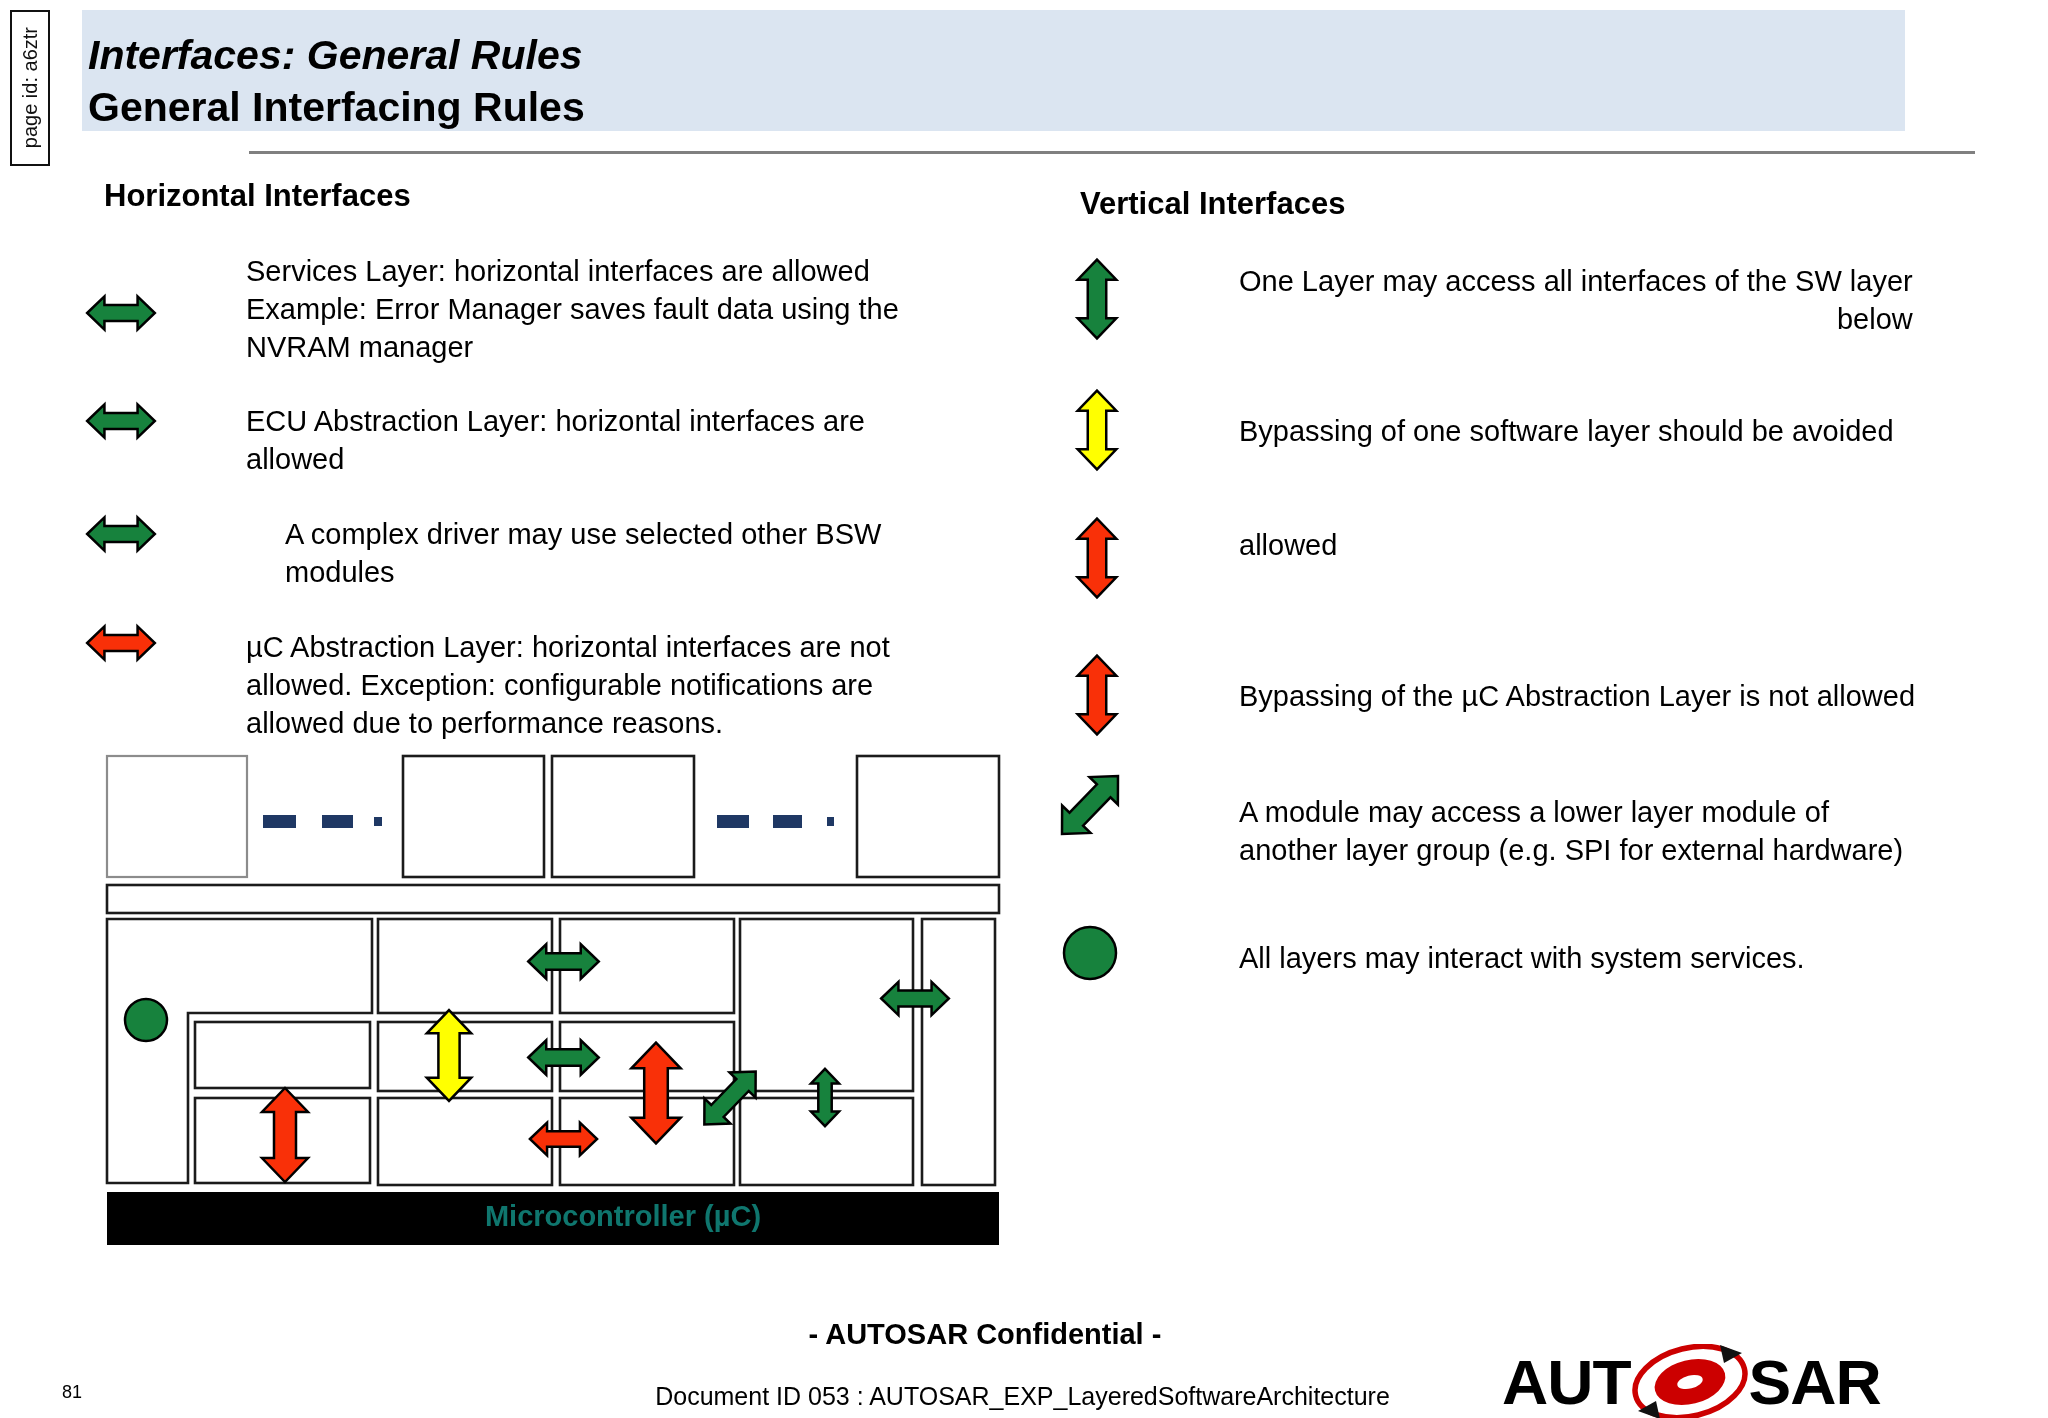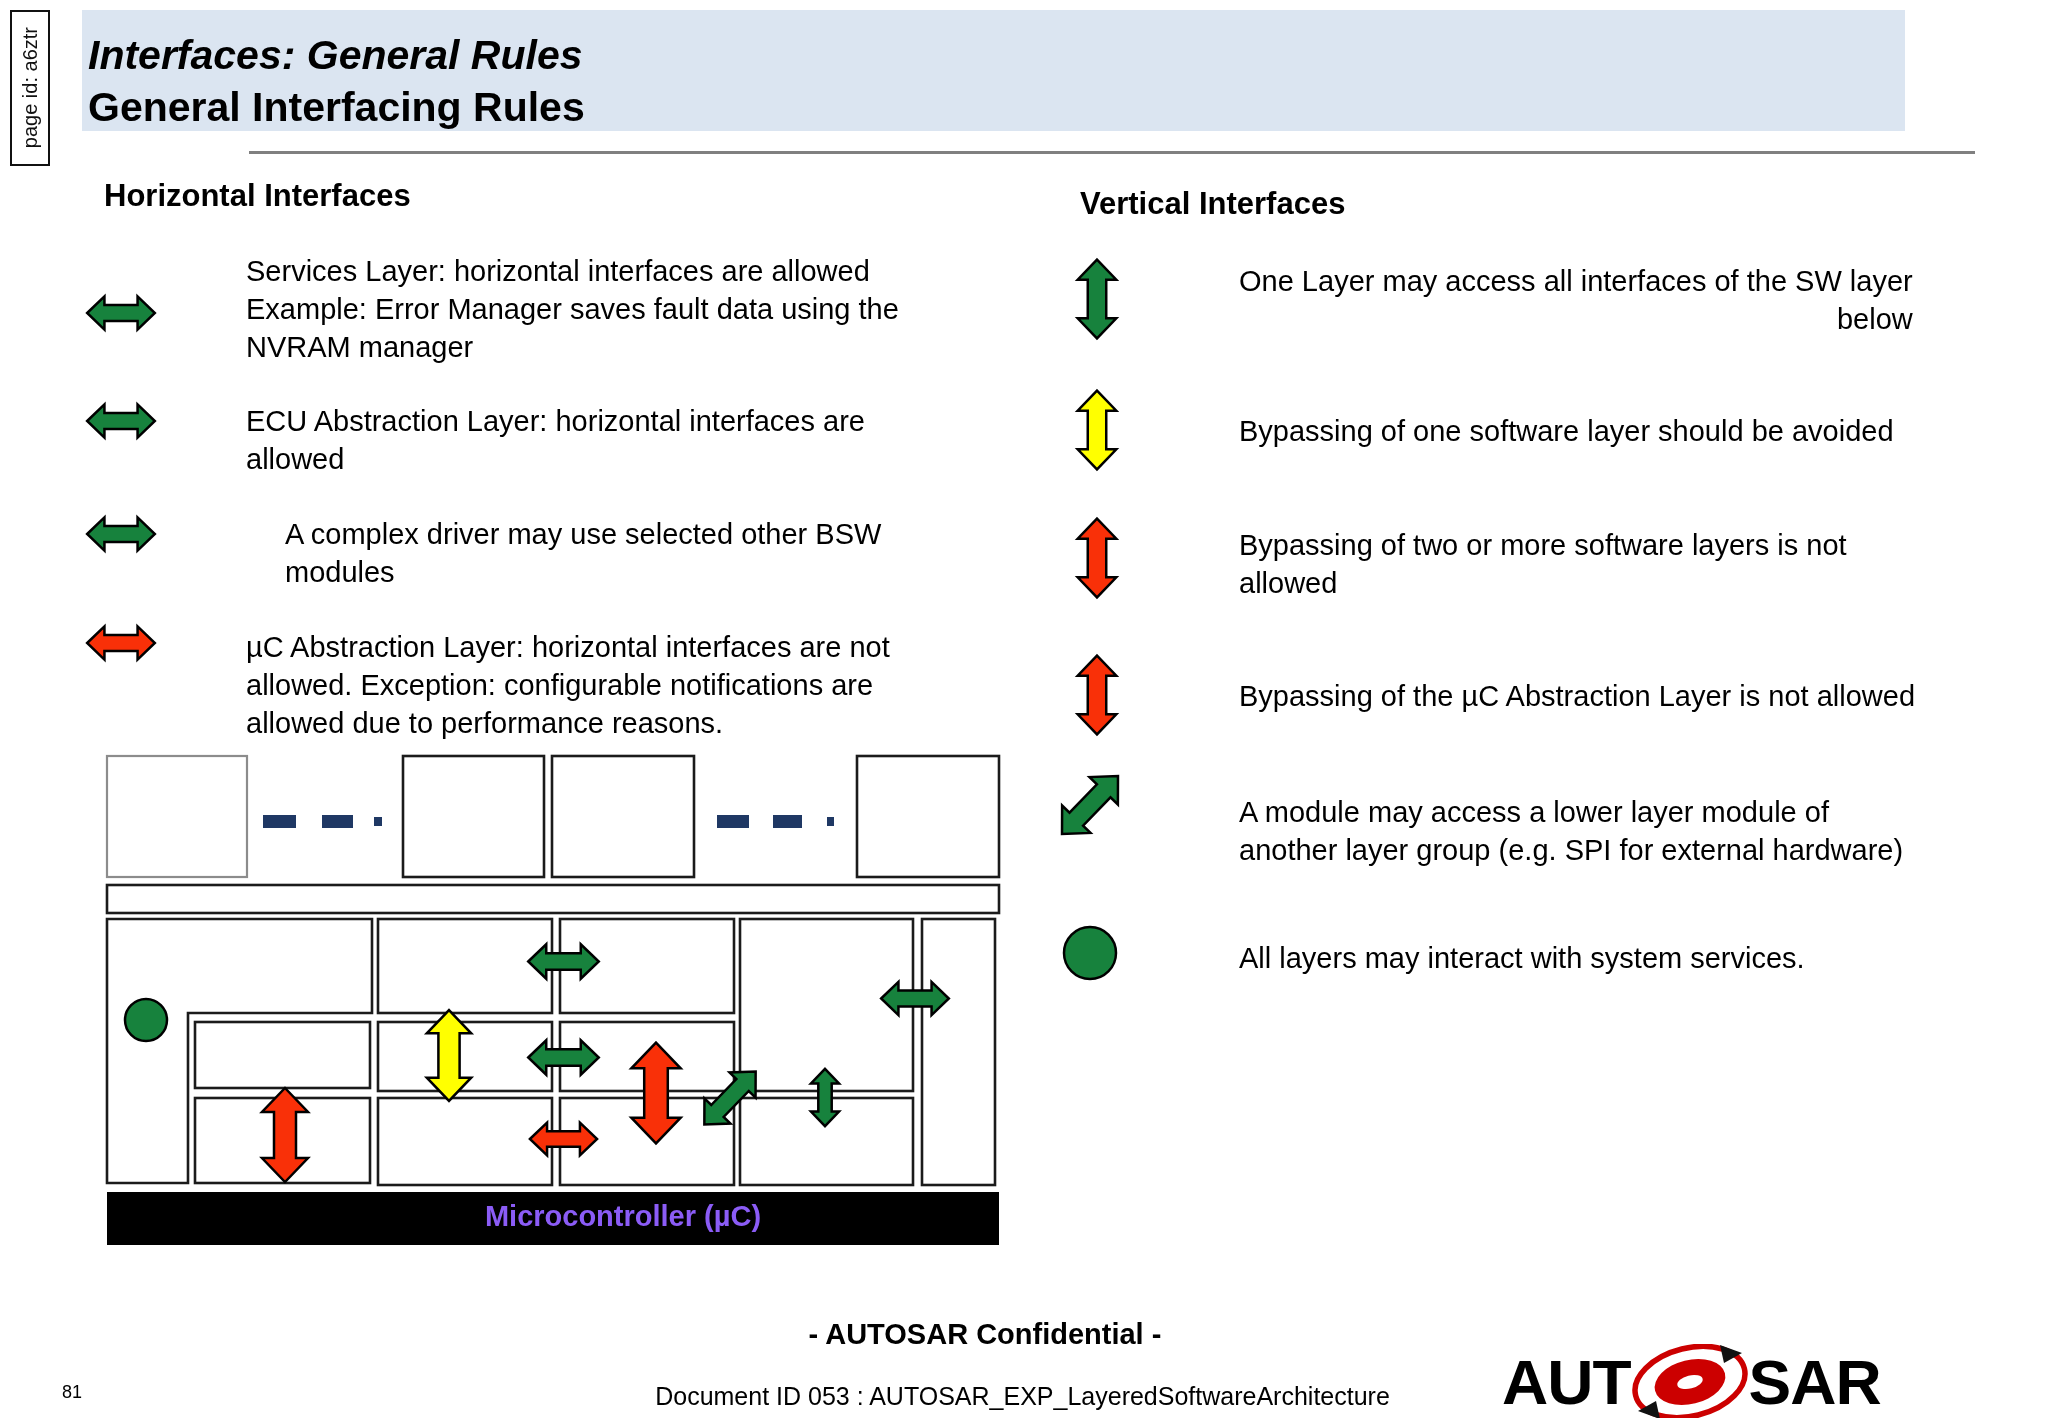--- a/index.html
+++ b/index.html
@@ -36,21 +36,21 @@
 
   .svg-overlay { position:absolute; left:0; top:0; width:2048px; height:1418px; }
   .box   { fill:#ffffff; stroke:#1b1b1b; stroke-width:2.6px; }
   .box-light { fill:#ffffff; stroke:#8c8c8c; stroke-width:2.2px; }
   .arrow { stroke:#000; stroke-width:2.5px; stroke-linejoin:miter; }
   symbol polygon { vector-effect:non-scaling-stroke; }
   .shape-circle { stroke:#000; stroke-width:2.5px; }
 
   .uc-label {
     position:absolute; left:107px; top:1200px; width:1032px; height:40px;
-    color:#8b5cf6; font-size:29px; font-weight:bold; text-align:center; white-space:nowrap;
+    color:#0f766e; font-size:29px; font-weight:bold; text-align:center; white-space:nowrap;
   }
 
   .footer-confidential { position:absolute; left:700px; top:1318px; width:570px; text-align:center; font-size:29px; font-weight:bold; }
   .footer-page { position:absolute; left:62px; top:1382px; font-size:18px; }
   .footer-doc { position:absolute; left:650px; top:1382px; width:745px; text-align:center; font-size:25px; }
 
   .logo { position:absolute; left:1502px; top:1346px; height:72px; display:flex; align-items:center; }
   .logo-text { font-size:64px; font-weight:bold; letter-spacing:-1px; color:#000; transform:scaleY(0.98); }
   .logo-swirl { width:122px; height:76px; margin:0 -2px; }
 </style>
@@ -160,21 +160,20 @@
 </div>
 
 <div class="body-text" style="left:1239px; top:262px;text-align:right;">
   <span>One Layer may access all interfaces of the SW layer</span>
   <span>below</span>
 </div>
 <div class="body-text" style="left:1239px; top:412px;">
   <span>Bypassing of one software layer should be avoided</span>
 </div>
 <div class="body-text" style="left:1239px; top:526px;">
-  <span>Bypassing of two or more software layers is not</span>
   <span>allowed</span>
 </div>
 <div class="body-text" style="left:1239px; top:677px;">
   <span>Bypassing of the µC Abstraction Layer is not allowed</span>
 </div>
 <div class="body-text" style="left:1239px; top:793px;">
   <span>A module may access a lower layer module of</span>
   <span>another layer group (e.g. SPI for external hardware)</span>
 </div>
 <div class="body-text" style="left:1239px; top:939px;">

